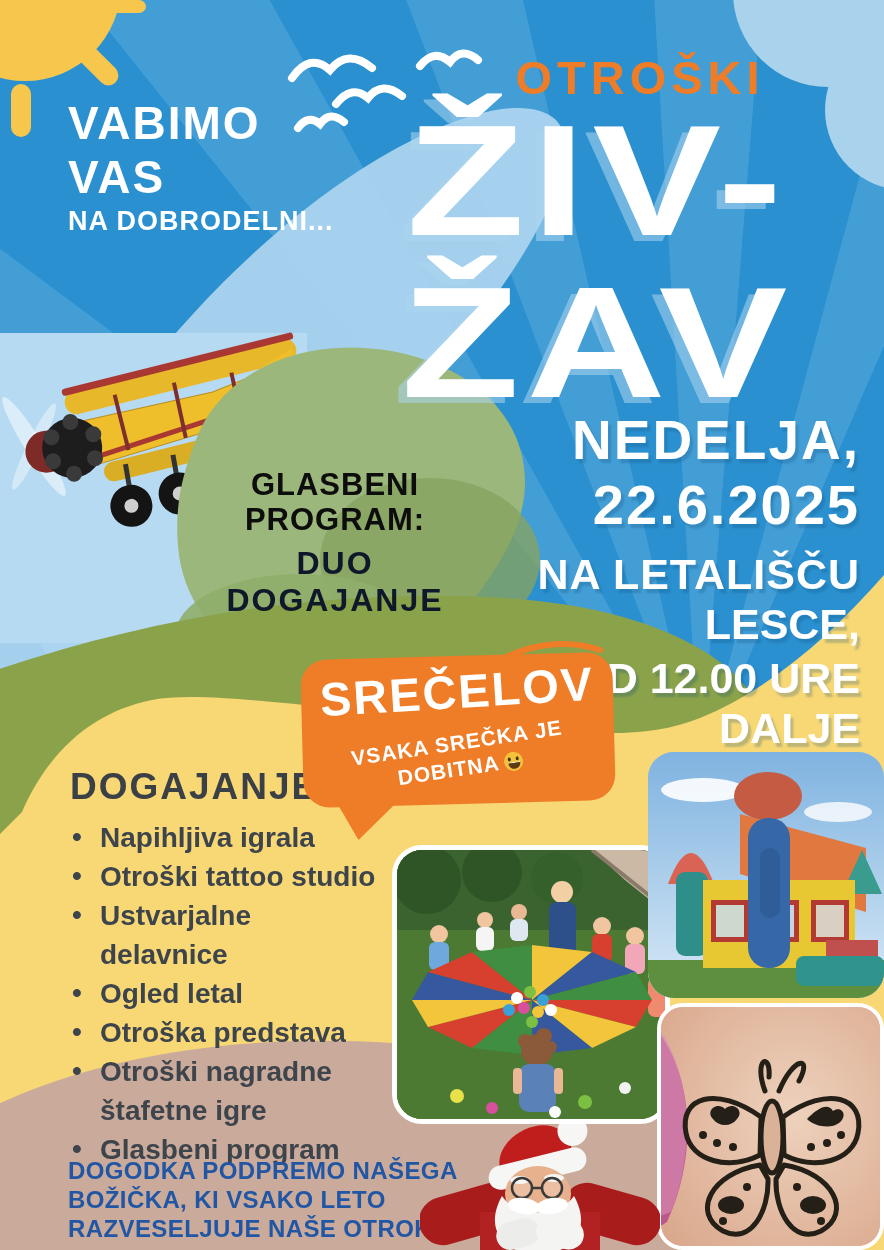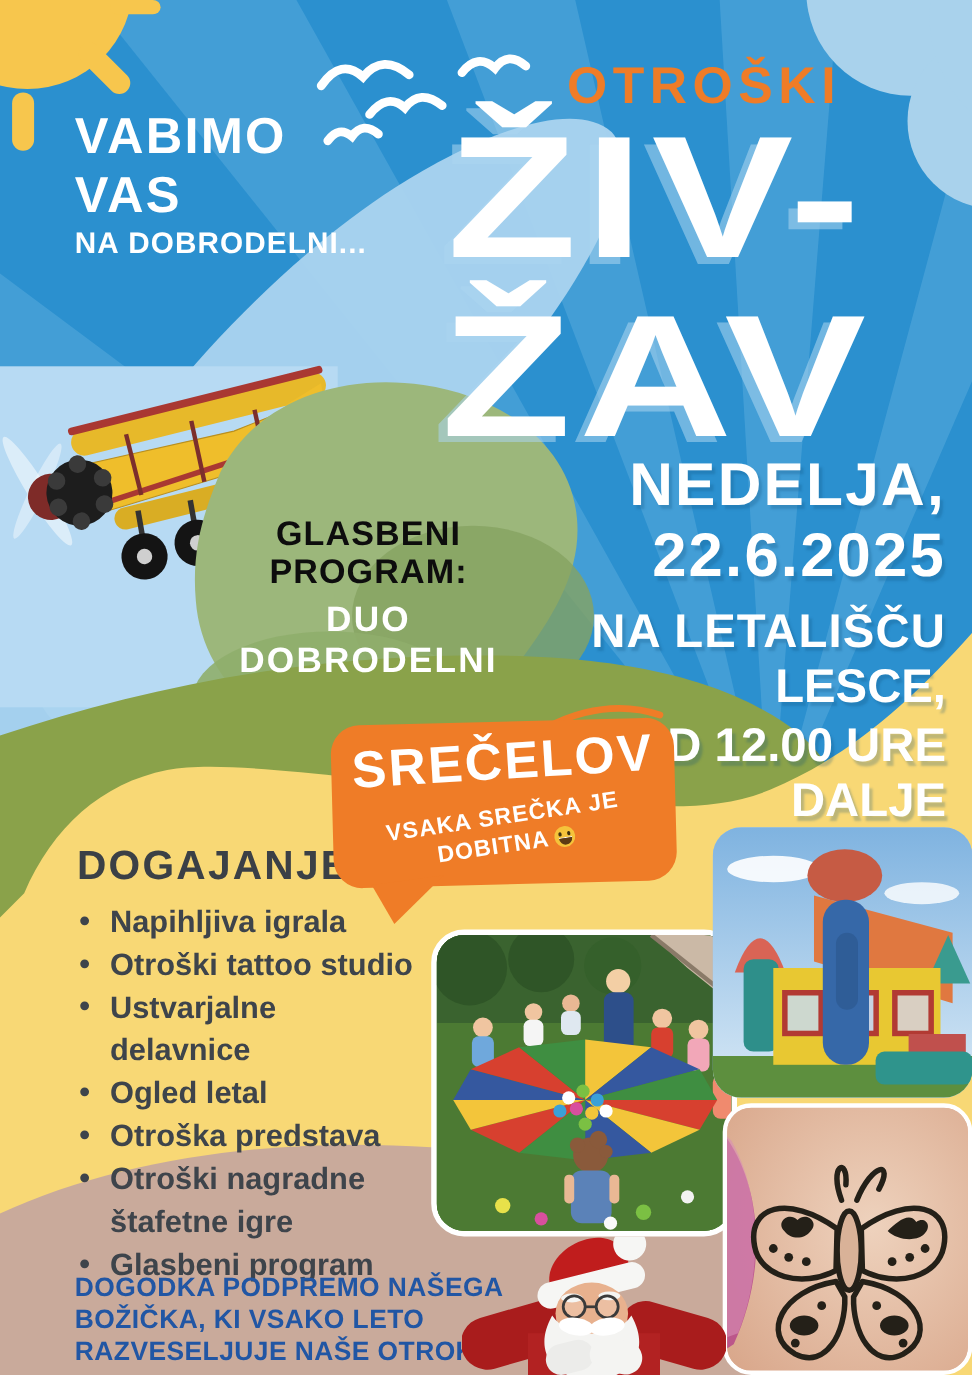--- a/index.html
+++ b/index.html
@@ -23,21 +23,21 @@
         text-shadow:3px 4px 2px rgba(15,80,125,.25);}
   #ev-day {top:408px;font-size:55px;letter-spacing:2px;}
   #ev-date{top:472px;font-size:56px;letter-spacing:2px;}
   #ev-loc1{top:550px;font-size:43px;letter-spacing:1px;text-align:center;}
   #ev-loc2{top:600px;font-size:43px;}
   #ev-time1{top:654px;font-size:43px;}
   #ev-time2{top:704px;font-size:43px;}
   .music{z-index:6;left:185px;width:300px;text-align:center;font-weight:bold;}
   #music1,#music2{color:#0d0d0d;font-size:31px;letter-spacing:1px;}
   #music1{top:467px;} #music2{top:502px;}
-  #music3,#music4{color:#ffffff;font-size:32px;letter-spacing:2px;}
+  #music3,#music4{color:#0f172a;font-size:32px;letter-spacing:2px;}
   #music3{top:545px;} #music4{top:582px;}
   
   #bubble{z-index:7;left:302px;top:656px;width:312px;height:148px;background:#ef7c27;
           border-radius:26px;transform:rotate(-1.5deg);}
   #bubble:after{content:"";position:absolute;left:30px;bottom:-32px;width:72px;height:38px;
           background:#ef7c27;clip-path:polygon(8% 0,100% 0,30% 100%);transform:rotate(-6deg);}
   #bubble .b-title{position:absolute;left:0;top:8px;width:100%;text-align:center;color:#fff;
           font-size:47px;font-weight:bold;letter-spacing:2px;transform:rotate(-2deg);}
   #bubble .b-sub{position:absolute;left:0;top:74px;width:100%;text-align:center;color:#fff;
           font-size:21px;font-weight:bold;letter-spacing:1px;transform:rotate(-7deg);line-height:26px;}
@@ -168,21 +168,21 @@
   <div class="abs when" id="ev-day">NEDELJA,</div>
   <div class="abs when" id="ev-date">22.6.2025</div>
   <div class="abs when" id="ev-loc1">NA LETALIŠČU</div>
   <div class="abs when" id="ev-loc2">LESCE,</div>
   <div class="abs when" id="ev-time1">OD 12.00 URE</div>
   <div class="abs when" id="ev-time2">DALJE</div>
 
   <div class="abs music" id="music2">PROGRAM:</div>
   <div class="abs music" id="music1">GLASBENI</div>
   <div class="abs music" id="music3">DUO</div>
-  <div class="abs music" id="music4">DOBRODELNI</div>
+  <div class="abs music" id="music4">DOGAJANJE</div>
 
   <div class="abs" id="bubble">
     <div class="b-title">SREČELOV</div>
     <div class="b-sub">
       <span>VSAKA SREČKA JE</span><br>
       <span>DOBITNA</span><span class="smiley"></span>
     </div>
   </div>
 
   <div class="abs" id="prog-head">DOGAJANJE:</div>

